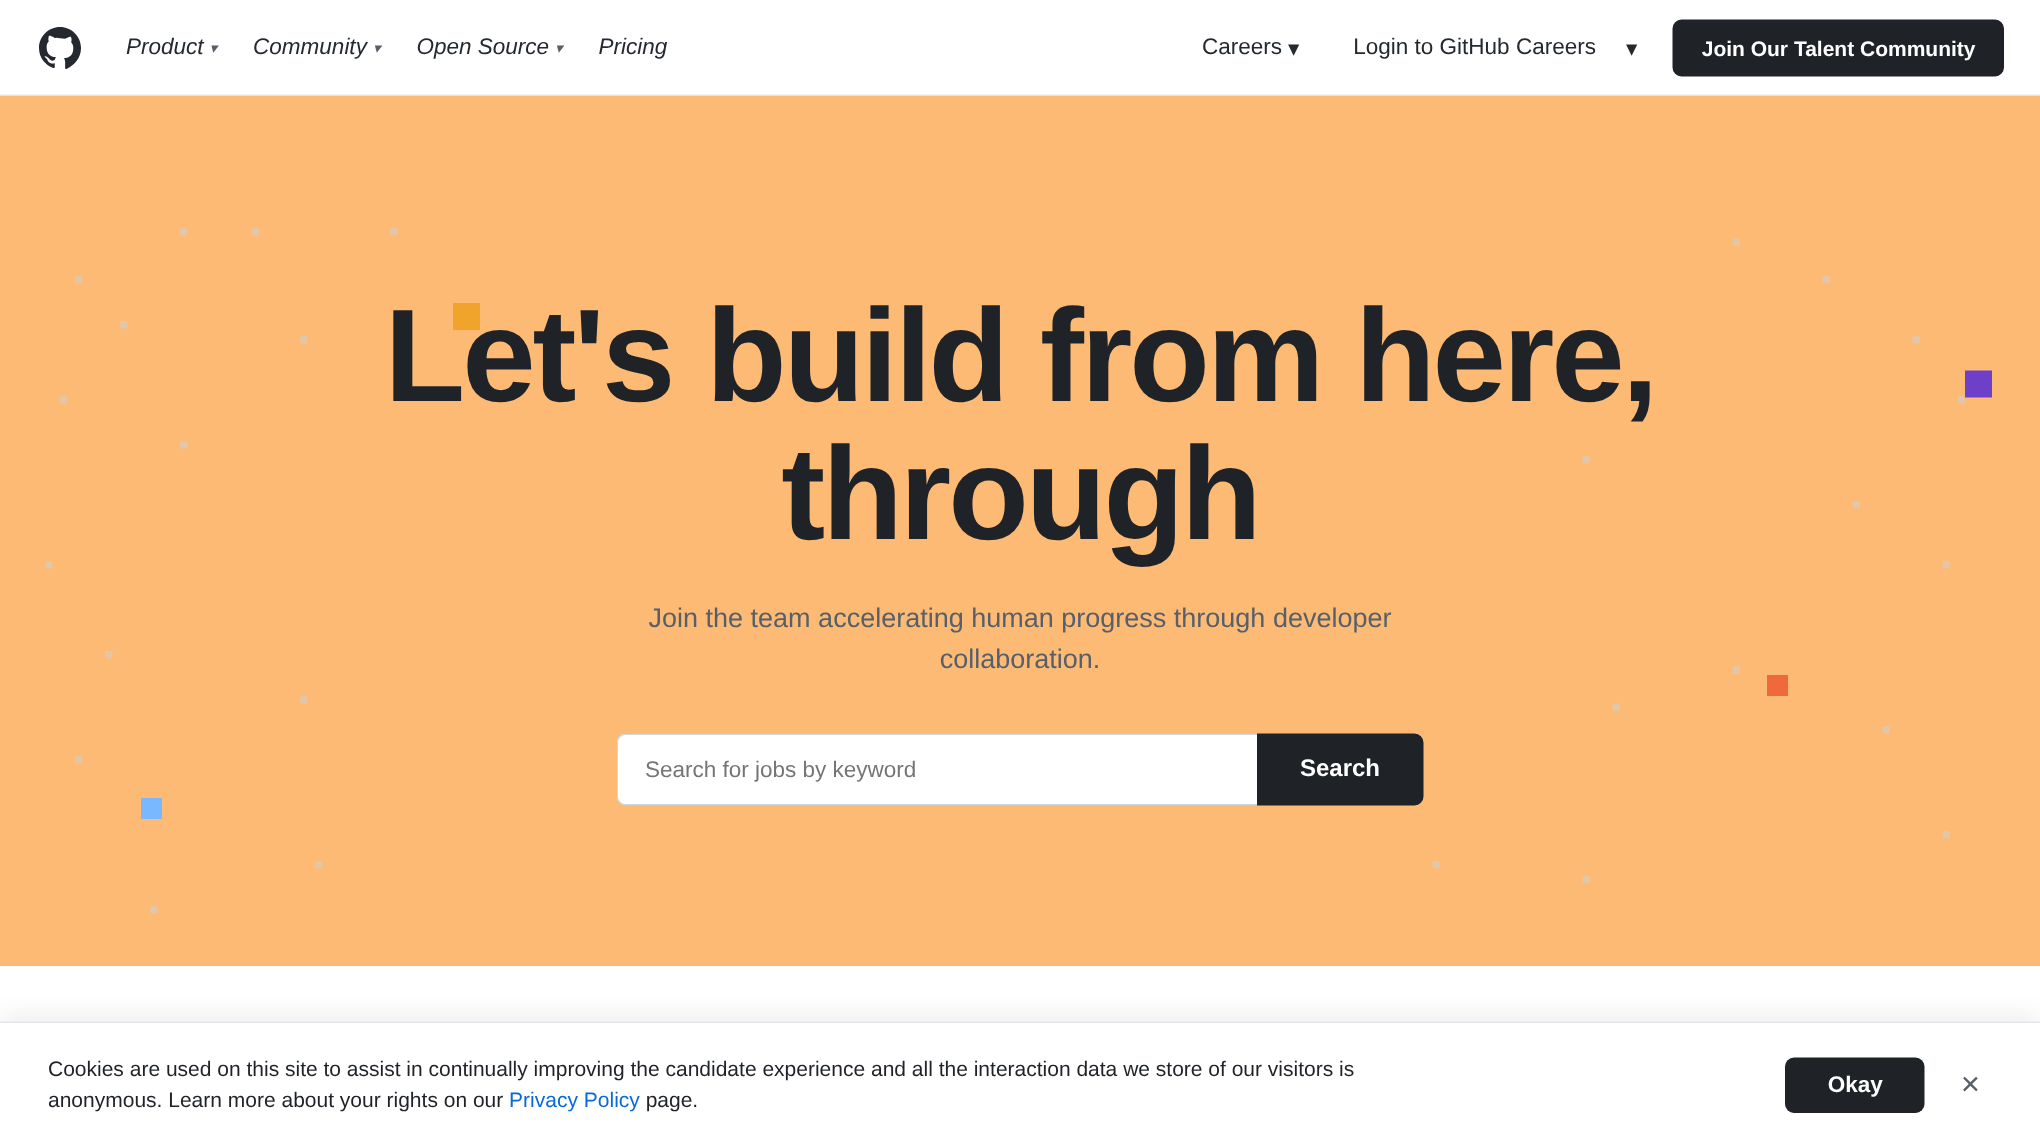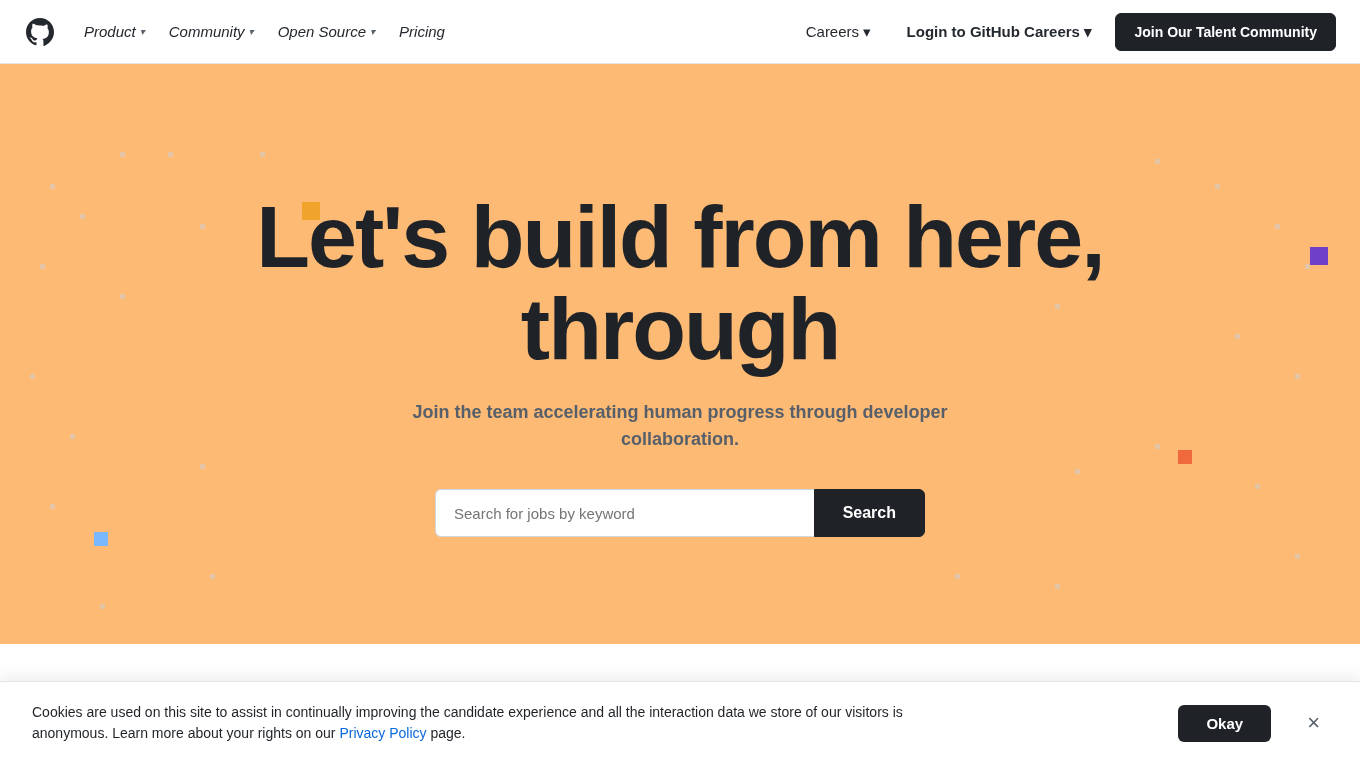--- a/index.html
+++ b/index.html
@@ -20,22 +20,22 @@
       cursor: pointer; text-decoration: none; border-radius: 6px; font-style: italic;
     }
     .nav-item .chevron { font-size: 10px; color: #57606a; }
     .nav-right { display: flex; align-items: center; gap: 12px; }
     .nav-careers {
       display: flex; align-items: center; gap: 4px;
       padding: 8px 12px; font-size: 15px; font-weight: 500; color: #24292f;
       cursor: pointer;
     }
     .nav-login {
-      display: flex; align-items: center; gap: 4px;
-      padding: 8px 12px; font-size: 15px; font-weight: 700; color: #24292f;
+      display: flex; align-items: center; gap: 20px;
+      padding: 8px 12px; font-size: 15px; font-weight: 400; color: #24292f;
       cursor: pointer;
     }
     .nav-cta {
       background: #1f2328; color: #fff;
       padding: 10px 18px; border-radius: 6px;
       font-size: 14px; font-weight: 600; cursor: pointer;
       border: 1px solid #1f2328; white-space: nowrap;
     }
 
     
@@ -55,25 +55,25 @@
     .sq-blue { width: 14px; height: 14px; background: #79b8ff; top: 468px; left: 94px; }
     .sq-orange { width: 14px; height: 14px; background: #f0693c; bottom: 180px; right: 168px; }
 
     .hero-title {
       font-size: 88px; font-weight: 800; line-height: 1.05;
       color: #1f2328; max-width: 900px; letter-spacing: -2px;
       position: relative; z-index: 2;
     }
     .hero-subtitle {
       font-size: 18px; color: #57606a; margin-top: 24px;
-      max-width: 600px; line-height: 1.5; position: relative; z-index: 2; font-weight: bold;
+      max-width: 600px; line-height: 1.5; position: relative; z-index: 2;
     }
     .hero-search {
       display: flex; gap: 0; margin-top: 36px;
-      position: relative; z-index: 2; width: 490px; max-width: 100%;
+      position: relative; z-index: 2; width: 538px; max-width: 100%;
     }
     .hero-search input {
       flex: 1; padding: 14px 18px; font-size: 15px;
       border: 1px solid #d0d7de; border-right: none;
       border-radius: 6px 0 0 6px; outline: none;
       color: #57606a; background: #fff;
     }
     .hero-search button {
       padding: 14px 28px; background: #1f2328; color: #fff;
       border: 1px solid #1f2328; border-radius: 0 6px 6px 0;
@@ -116,21 +116,21 @@
     
     .cookie-banner {
       position: fixed; bottom: 0; left: 0; right: 0;
       background: #fff; border-top: 1px solid #e1e4e8;
       padding: 20px 32px; display: flex; align-items: center;
       justify-content: space-between; z-index: 999;
       box-shadow: 0 -4px 16px rgba(0,0,0,0.08);
     }
     .cookie-text { font-size: 14px; color: #1f2328; max-width: 900px; line-height: 1.5; }
     .cookie-link { color: #0969da; text-decoration: none; }
-    .cookie-actions { display: flex; align-items: center; gap: 28px; flex-shrink: 0; }
+    .cookie-actions { display: flex; align-items: center; gap: 16px; flex-shrink: 0; }
     .cookie-okay {
       background: #1f2328; color: #fff;
       padding: 10px 28px; border-radius: 6px;
       font-size: 15px; font-weight: 600; cursor: pointer; border: none;
     }
     .cookie-close {
       font-size: 22px; cursor: pointer; color: #57606a;
       background: none; border: none; padding: 4px 8px;
     }
 

